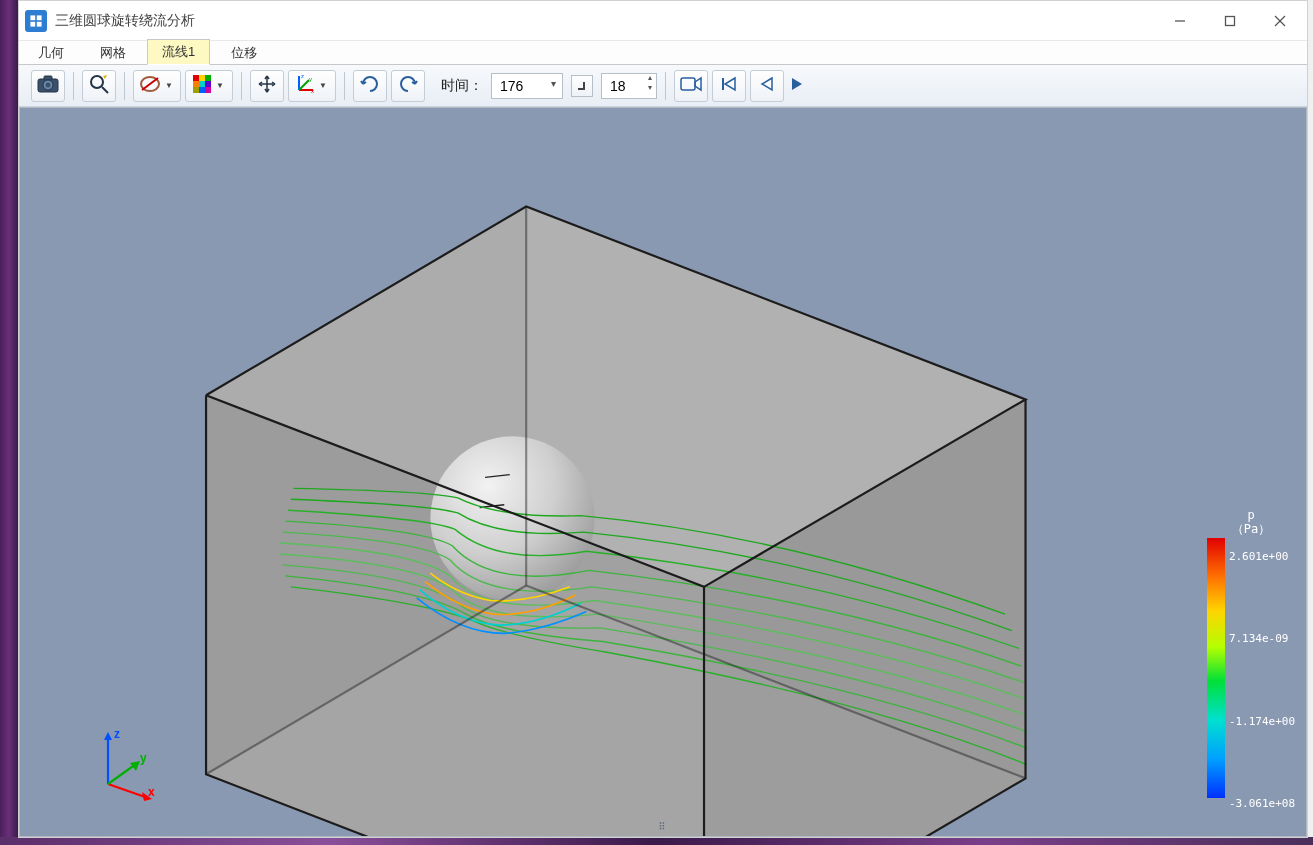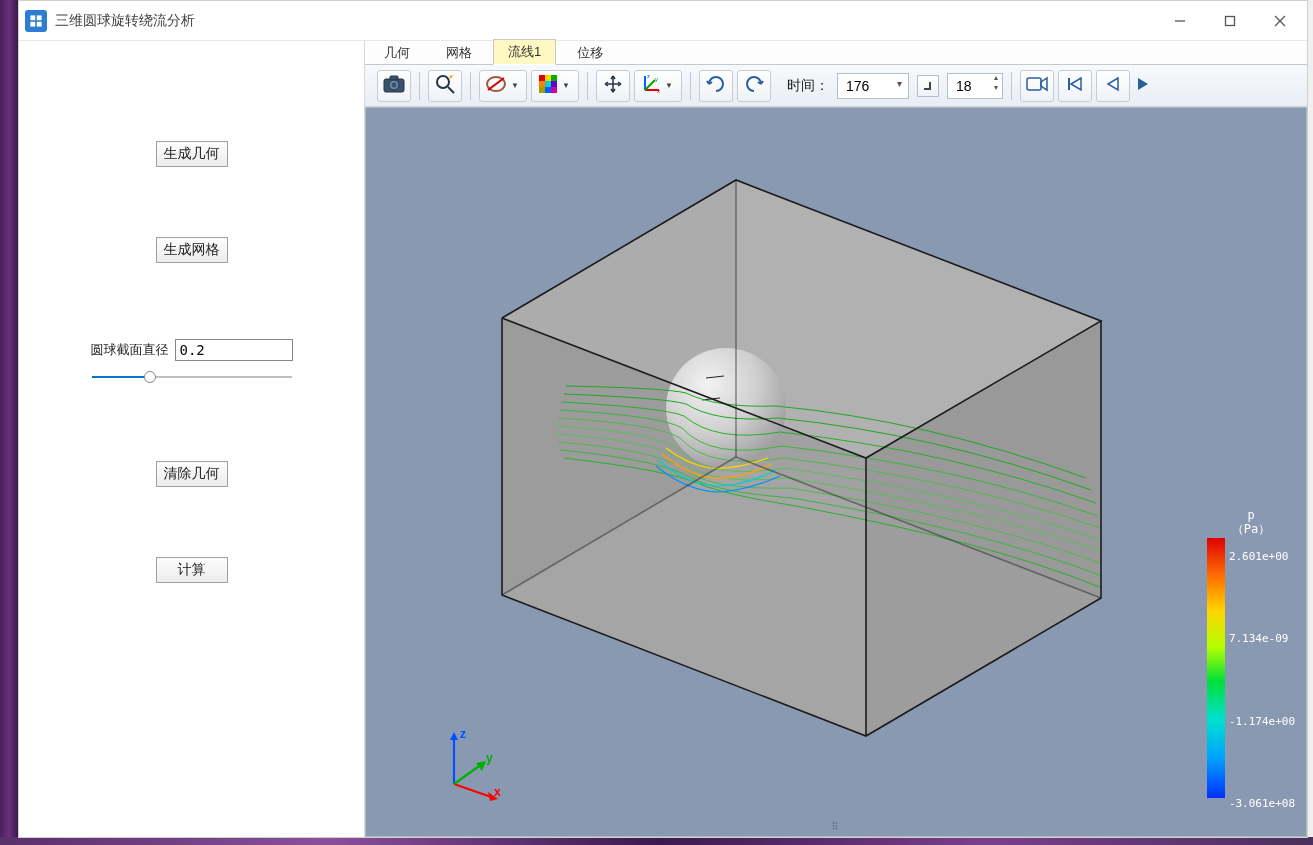--- a/index.html
+++ b/index.html
@@ -273,39 +273,20 @@
           <svg viewBox="0 0 12 12">
             <line x1="1" y1="1" x2="11" y2="11"></line>
             <line x1="11" y1="1" x2="1" y2="11"></line>
           </svg>
         </div>
     </div>
   </div>
 
   <div class="main-body">
 
-    <div class="sidebar">
-      <button class="side-button">生成几何</button>
-      <div class="side-gap-large"></div>
-      <button class="side-button">生成网格</button>
-      <div class="side-gap-med"></div>
-      <div class="diam-row">
-        <span class="diam-label">圆球截面直径</span>
-        <input class="diam-input" value="0.2" style="">
-      </div>
-      <div class="slider-row">
-        <div class="slider-track"></div>
-        <div class="slider-track-fill"></div>
-        <div class="slider-thumb"></div>
-      </div>
-      <div class="side-gap-med"></div>
-      <button class="side-button">清除几何</button>
-      <div class="side-gap-large"></div>
-      <button class="side-button">计算</button>
-    </div>
 
     <div class="content">
 
       <div class="tabs">
         <div class="tab">几何</div>
         <div class="tab">网格</div>
         <div class="tab active">流线1</div>
         <div class="tab">位移</div>
       </div>
 

